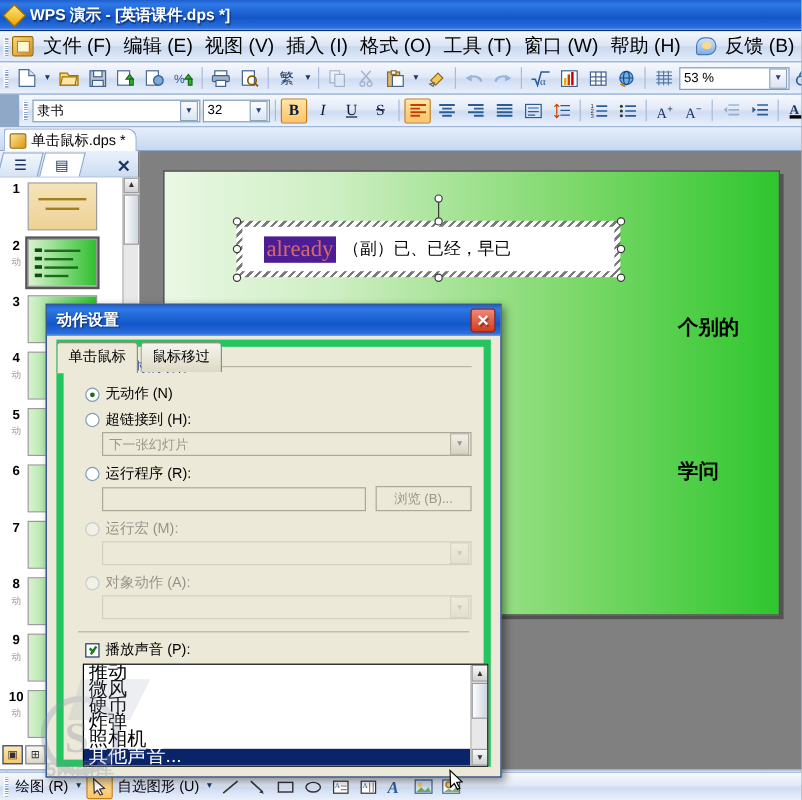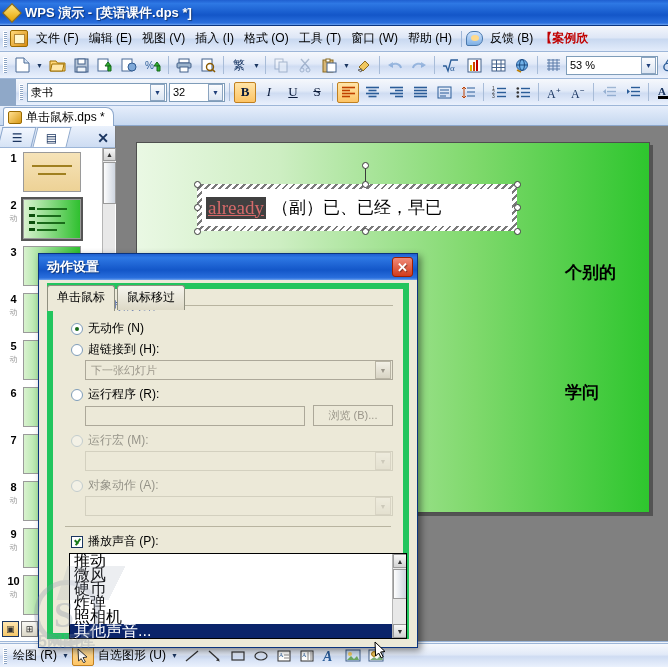--- a/index.html
+++ b/index.html
@@ -54,21 +54,21 @@
     width: 18px; height: 17px; margin-right: 3px; flex: 0 0 auto;
     background: linear-gradient(135deg,#ffd97a,#d88c10);
     border: 1px solid #9a6a00; border-radius: 2px;
     position: relative;
   }
   .menu-icon:after{
     content:''; position:absolute; left:3px; top:3px; width:9px; height:8px;
     background:#fff7d0; border:1px solid #b0873a;
   }
   .menuitem {
-    padding: 3px 5px; color: #000; white-space: nowrap; font-size: 12px; cursor: default;
+    padding: 3px 5px; color: #000; white-space: nowrap; font-size: 16px; cursor: default;
   }
   .menu-sep { width: 1px; height: 16px; background: #9db6d8; margin: 0 4px; }
   .fb-icon {
     width: 17px; height: 15px; margin-right: 2px; flex: 0 0 auto; position: relative;
     background: linear-gradient(to bottom,#cfe4ff,#7fb0e4);
     border: 1px solid #4a78ad; border-radius: 7px 7px 7px 2px;
   }
   .fb-icon:after{content:'';position:absolute;left:4px;top:3px;width:8px;height:6px;background:#ffd98a;border-radius:50%;}
   .menu-red { color: #c00000; font-weight: bold; white-space: nowrap; font-size: 12px; padding: 3px 2px; }
 
@@ -216,24 +216,24 @@
     background-origin: border-box;
     background-clip: border-box;
   }
   .tb-inner {
     position: absolute; left: 0; top: 0; right: 0; bottom: 0;
     background: #ffffff;
     display: flex; align-items: center; padding-left: 4px;
     font-family: "Liberation Serif", serif; font-size: 19px; white-space: nowrap;
   }
   .hl-word {
-    background: #404040; color: #d66a6a; padding: 0 2px;
-    text-decoration: underline; font-family: "Liberation Serif", serif;
-  }
-  .tb-rest { color: #000; margin-left: 6px; font-family: "DejaVu Sans", sans-serif; font-size: 17px; }
+    background: #4c1d95; color: #d66a6a; padding: 0 2px;
+    font-family: "Liberation Serif", serif; margin-left: 14px;
+  }
+  .tb-rest { color: #000; margin-left: 6px; font-family: "DejaVu Sans", sans-serif; font-size: 14px; }
   .handle {
     position: absolute; width: 7px; height: 7px; background: #ffffff;
     border: 1px solid #3a3a3a; border-radius: 50%;
   }
   .rot-stem { position: absolute; width: 1px; background: #3a3a3a; }
   .slide-body-txt {
     position: absolute; color: #000; font-family: "DejaVu Sans", sans-serif;
     font-weight: bold; font-size: 17px; white-space: nowrap;
   }
 

